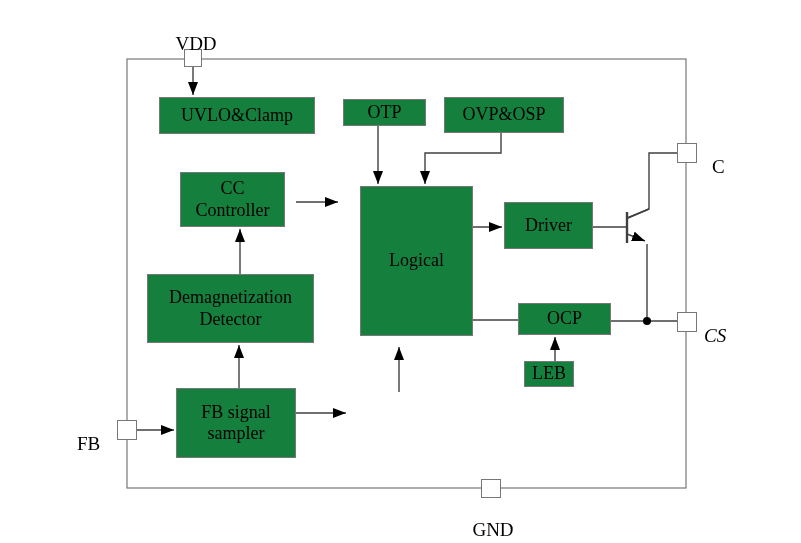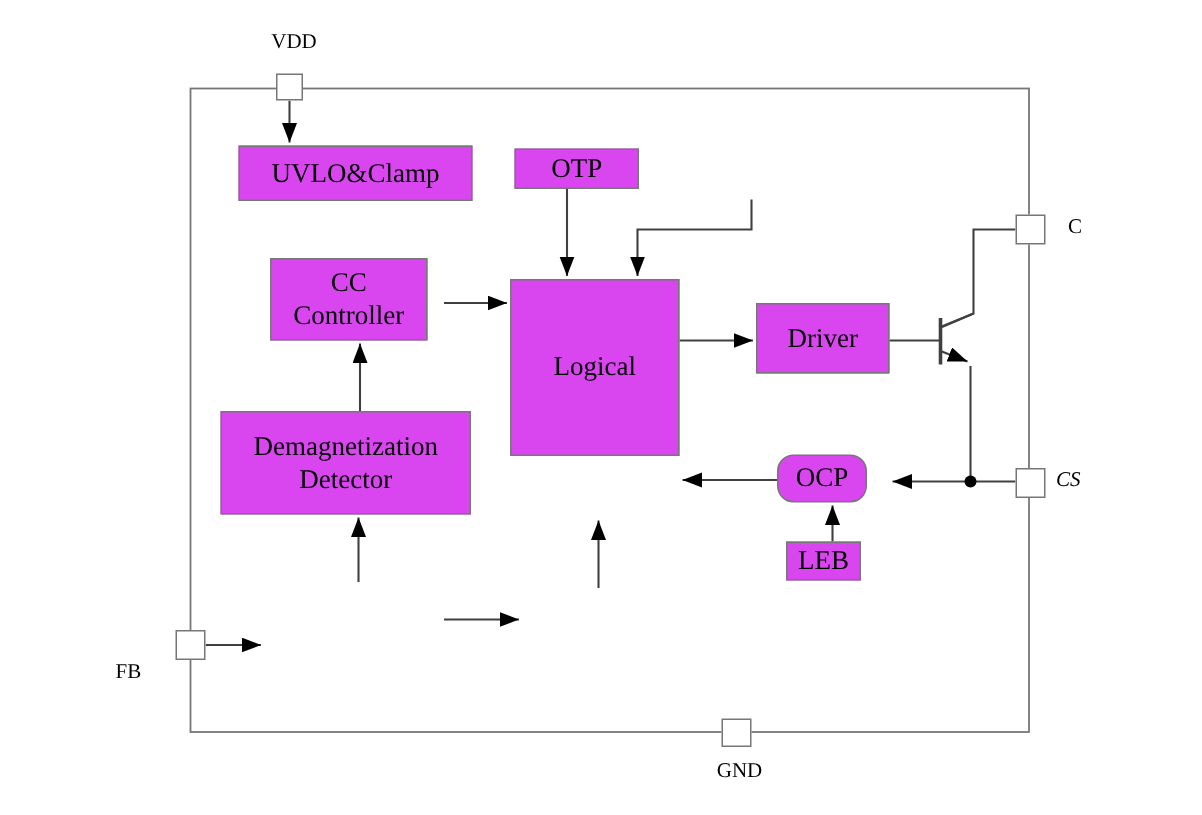--- a/index.html
+++ b/index.html
@@ -8,62 +8,63 @@
     width:801px;height:543px;
     background:#ffffff;
     font-family:"Liberation Serif", serif;
     color:#000;
     overflow:hidden;
   }
   #wires{position:absolute;left:0;top:0;width:801px;height:543px;}
   .block{
     position:absolute;
     border:1px solid #777777;
-    background:#d946ef;
+    background:#15803d;
     display:flex;align-items:center;justify-content:center;
     text-align:center;
     font-size:18px;line-height:1.18;
     white-space:pre-line;
     box-sizing:border-box;
   }
   .pin{
     position:absolute;
     border:1px solid #777777;
     background:#ffffff;
     box-sizing:border-box;
   }
   .pinlabel{
     position:absolute;
-    font-size:14px;line-height:1;
+    font-size:19px;line-height:1;
     white-space:nowrap;
+    margin-top:12px;
   }
   
   #b-uvlo  {left:159px;top:97px;width:156px;height:37px;}
   #b-otp   {left:343px;top:99px;width:83px;height:27px;}
   #b-ovp   {left:444px;top:97px;width:120px;height:36px;}
   #b-cc    {left:180px;top:172px;width:105px;height:55px;}
-  #b-log   {left:340px;top:186px;width:113px;height:118px;}
+  #b-log   {left:360px;top:186px;width:113px;height:150px;}
   #b-drv   {left:504px;top:202px;width:89px;height:47px;}
   #b-dem   {left:147px;top:274px;width:167px;height:69px;}
-  #b-ocp   {left:518px;top:303px;width:60px;height:32px;border-radius:11px;}
+  #b-ocp   {left:518px;top:303px;width:93px;height:32px;}
   #b-leb   {left:524px;top:361px;width:50px;height:26px;}
   #b-fbs   {left:176px;top:388px;width:120px;height:70px;}
   #b-cv    {left:348px;top:392px;width:119px;height:63px;}
   
   #p-vdd {left:184px;top:49px;width:18px;height:18px;}
   #p-c   {left:677px;top:143px;width:20px;height:20px;}
   #p-cs  {left:677px;top:312px;width:20px;height:20px;}
   #p-gnd {left:481px;top:479px;width:20px;height:19px;}
   #p-fb  {left:117px;top:420px;width:20px;height:20px;}
   
   #l-vdd {left:171px;top:22px;width:50px;text-align:center;}
   #l-c   {left:712px;top:145px;}
   #l-cs  {left:704px;top:314px;font-style:italic;}
   #l-gnd {left:468px;top:508px;width:50px;text-align:center;}
-  #l-fb  {left:77px;top:442px;font-family:Liberation Serif, serif;}
+  #l-fb  {left:77px;top:422px;font-family:Liberation Serif, serif;}
 </style>
 </head>
 <body>
 
 <div id="canvas">
 
   <svg id="wires" viewBox="0 0 801 543" xmlns="http://www.w3.org/2000/svg">
     <defs>
       <marker id="arr" markerUnits="userSpaceOnUse" markerWidth="16" markerHeight="12" refX="13" refY="5" orient="auto">
         <path d="M0,0 L13,5 L0,10 Z" fill="#000000"></path>
@@ -111,28 +112,31 @@
       <line x1="627" y1="212" x2="627" y2="243" stroke="#404040" stroke-width="2.4"></line>
       <line x1="627" y1="218" x2="649" y2="209" stroke="#404040" stroke-width="1.4"></line>
       <line x1="627" y1="234" x2="645" y2="241" stroke="#404040" stroke-width="1.4" marker-end="url(#arr)"></line>
     </g>
 
     <circle cx="647" cy="321" r="4" fill="#000000"></circle>
   </svg>
 
   <div class="block" id="b-uvlo">UVLO&amp;Clamp</div>
   <div class="block" id="b-otp">OTP</div>
+  <div class="block" id="b-ovp">OVP&amp;OSP</div>
   <div class="block" id="b-cc">CC
 Controller</div>
   <div class="block" id="b-log">Logical</div>
   <div class="block" id="b-drv">Driver</div>
   <div class="block" id="b-dem">Demagnetization
 Detector</div>
   <div class="block" id="b-ocp">OCP</div>
   <div class="block" id="b-leb">LEB</div>
+  <div class="block" id="b-fbs">FB signal
+sampler</div>
 
   <div class="pin" id="p-vdd"></div>
   <div class="pin" id="p-c"></div>
   <div class="pin" id="p-cs"></div>
   <div class="pin" id="p-gnd"></div>
   <div class="pin" id="p-fb"></div>
 
   <div class="pinlabel" id="l-vdd">VDD</div>
   <div class="pinlabel" id="l-c">C</div>
   <div class="pinlabel" id="l-cs">CS</div>

